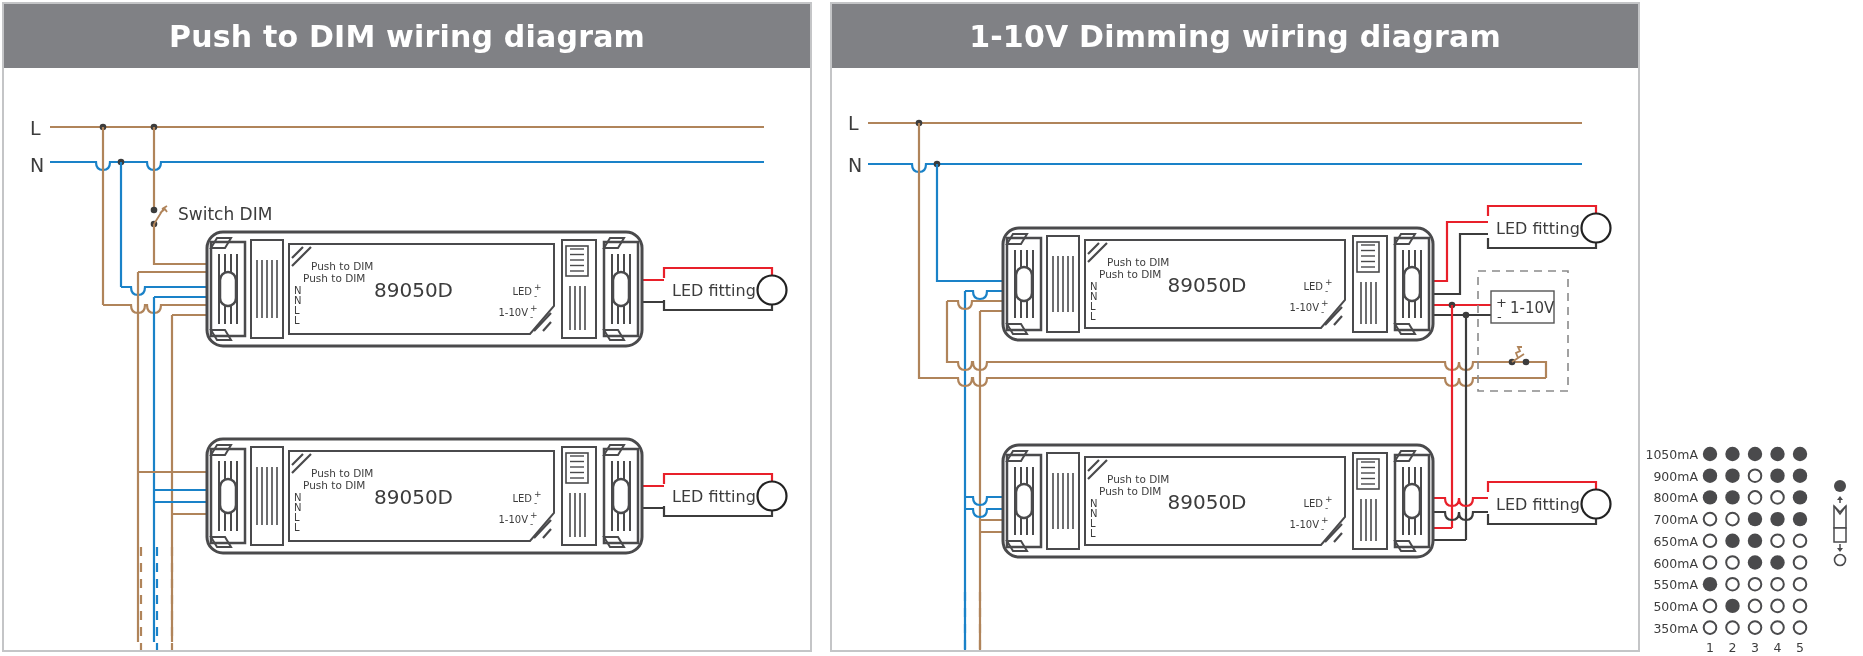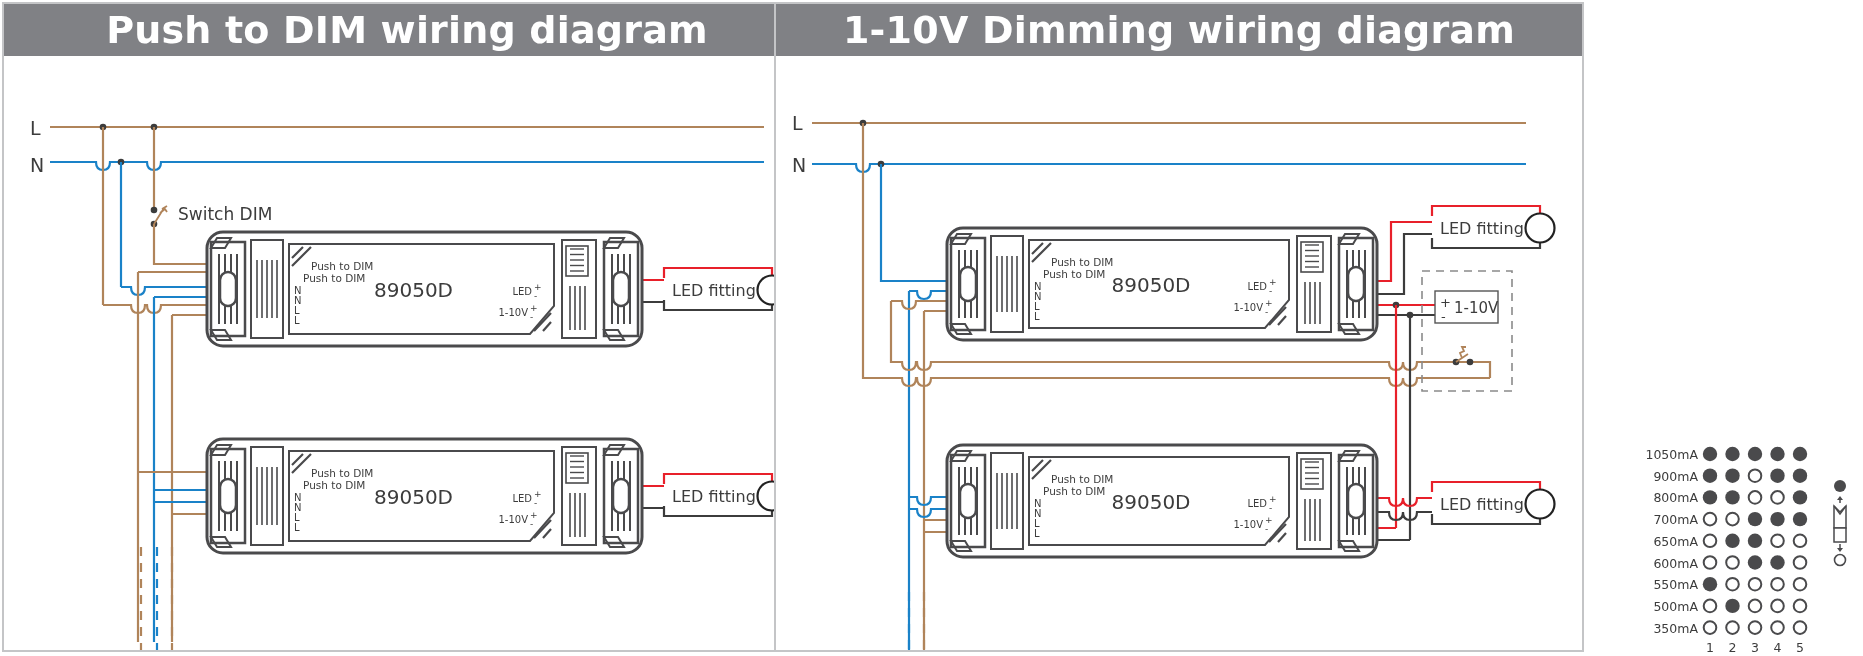--- a/index.html
+++ b/index.html
@@ -1,22 +1,22 @@
 <!DOCTYPE html>
 <html><head>
 <meta charset="utf-8">
 <style>
   html, body { margin: 0; padding: 0; background: #ffffff; }
   body { width: 1863px; height: 656px; position: relative; overflow: hidden;
          font-family: "DejaVu Sans", sans-serif; }
   .panel { position: absolute; top: 2px; height: 650px; border: 2px solid #c4c5c7; box-sizing: border-box; background: #fff; }
   #panel-left { left: 2px; width: 810px; }
-  #panel-right { left: 774px; width: 810px; }
-  .panel-header { position: absolute; left: 0; top: 0; right: 0; height: 52px; background: #808185;
-         color: #fff; font-family: "DejaVu Sans", sans-serif; font-weight: bold; font-size: 38px;
+  #panel-right { left: 830px; width: 810px; }
+  .panel-header { position: absolute; left: 0; top: 0; right: 0; height: 64px; background: #808185;
+         color: #fff; font-family: "DejaVu Sans", sans-serif; font-weight: bold; font-size: 30px;
          display: flex; align-items: center; justify-content: center; letter-spacing: 0.2px; }
   svg.diagram { position: absolute; left: 0; top: 0; }
   .lbl { font-family: "DejaVu Sans", sans-serif; fill: #3c3c3c; }
   #dip { position: absolute; left: 1630px; top: 440px; width: 233px; height: 216px; }
 </style>
 </head>
 <body>
 
 <div class="panel" id="panel-left">
   <div class="panel-header">Push to DIM wiring diagram</div>

